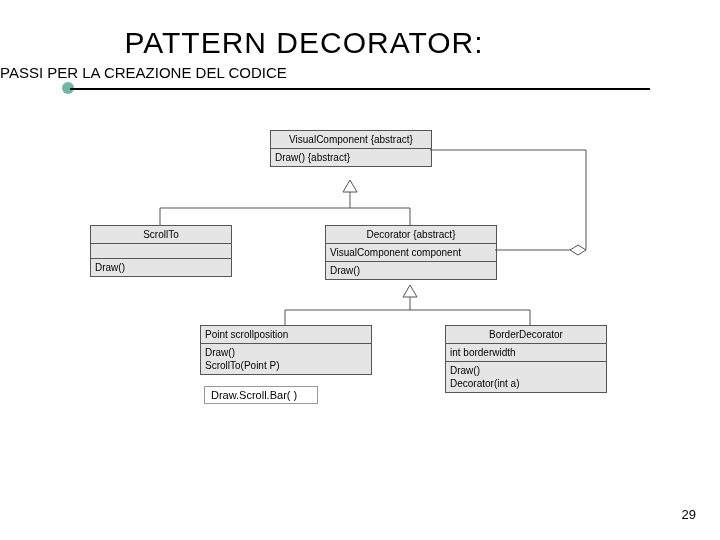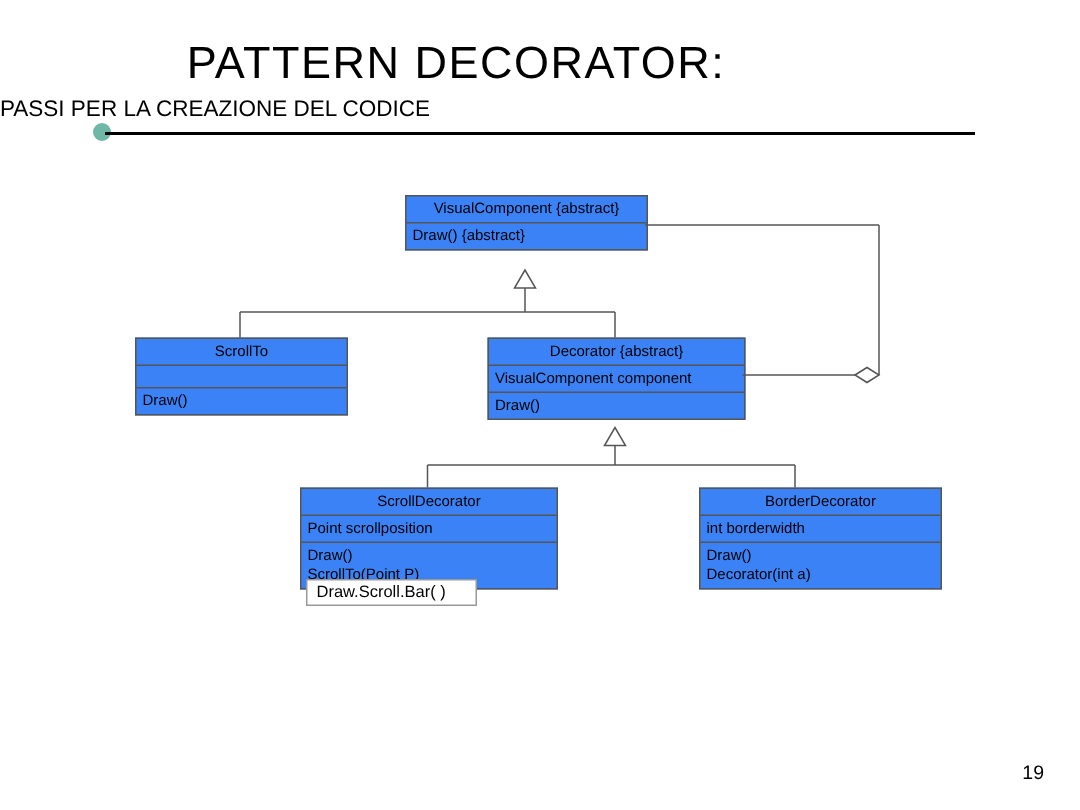--- a/index.html
+++ b/index.html
@@ -4,21 +4,21 @@
 <style>
   html,body{margin:0;padding:0;width:720px;height:540px;font-family:Arial,Helvetica,sans-serif;background:#fff;color:#000}
   .slide{position:relative;width:720px;height:540px}
   .title{position:absolute;top:26px;left:0;width:608px;text-align:center;font-size:30px;letter-spacing:1px}
   .subtitle{position:absolute;top:64px;left:0;width:720px;text-align:left;font-size:15px}
   .hr{position:absolute;top:88px;left:70px;width:580px;height:0;border-top:2px solid #000}
   .dot{position:absolute;top:82px;left:62px;width:12px;height:12px;border-radius:50%;background:#6fb7a7}
   .pagenum{position:absolute;bottom:18px;right:24px;font-size:13px}
   
   .diag{position:absolute;top:130px;left:90px;width:560px;height:360px}
-  .box{position:absolute;border:1px solid #555;background:#3b82f6;font-size:10px;line-height:1.3}
+  .box{position:absolute;border:1px solid #555;background:#e5e5e5;font-size:10px;line-height:1.3}
   .box .hdr{padding:2px 4px;border-bottom:1px solid #555;text-align:center;font-size:10px}
   .box .attr{padding:2px 4px;border-bottom:1px solid #555;min-height:10px}
   .box .ops{padding:2px 4px;min-height:10px}
   .extra{position:absolute;border:1px solid #999;background:#fff;padding:2px 6px;font-size:11px}
   svg{position:absolute;top:0;left:0}
 </style>
 </head>
 <body>
 <div class="slide">
   <div class="title">PATTERN DECORATOR:</div>
@@ -39,30 +39,29 @@
       <div class="ops">Draw()</div>
     </div>
 
     <div class="box" style="top:95px;left:235px;width:170px">
       <div class="hdr">Decorator {abstract}</div>
       <div class="attr">VisualComponent component</div>
       <div class="ops">Draw()</div>
     </div>
 
     <div class="box" style="top:195px;left:110px;width:170px">
-      <div class="hdr">ScrollDecorator</div>
       <div class="attr">Point scrollposition</div>
       <div class="ops">
         <span>Draw()</span><br>
         <span>ScrollTo(Point P)</span>
       </div>
     </div>
     <div class="extra" style="top:256px;left:114px;width:100px">Draw.Scroll.Bar( )</div>
 
-    <div class="box" style="top:195px;left:376px;width:160px">
+    <div class="box" style="top:195px;left:355px;width:160px">
       <div class="hdr">BorderDecorator</div>
       <div class="attr">int borderwidth</div>
       <div class="ops">
         <span>Draw()</span><br>
         <span>Decorator(int a)</span>
       </div>
     </div>
 
     <svg width="560" height="360">
 
@@ -78,14 +77,14 @@
       <line x1="496" y1="20" x2="340" y2="20" stroke="#555"></line>
 
       <polygon points="320,155 313,167 327,167" fill="#fff" stroke="#555"></polygon>
       <line x1="320" y1="167" x2="320" y2="180" stroke="#555"></line>
       <line x1="195" y1="180" x2="440" y2="180" stroke="#555"></line>
       <line x1="195" y1="180" x2="195" y2="195" stroke="#555"></line>
       <line x1="440" y1="180" x2="440" y2="195" stroke="#555"></line>
     </svg>
   </div>
 
-  <div class="pagenum">19</div>
+  <div class="pagenum">29</div>
 </div>
 
 </body></html>

